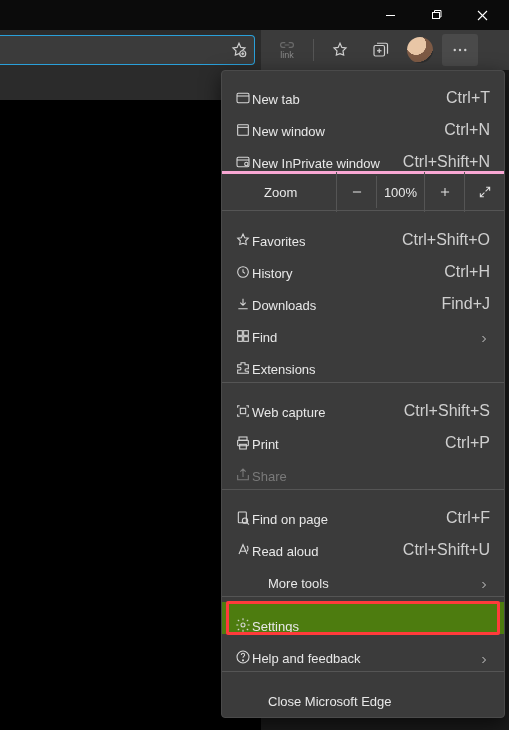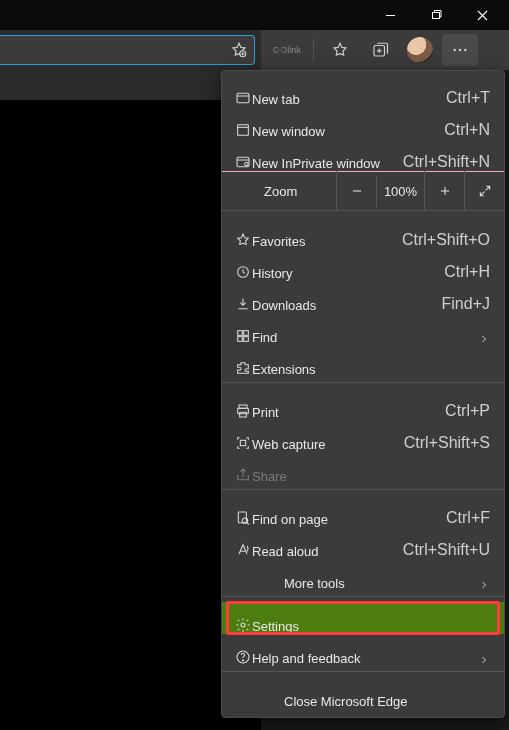--- a/index.html
+++ b/index.html
@@ -62,21 +62,21 @@
     padding: 0 4px 0 8px;
     height: 40px;
   }
   .toolbar-icon {
     width: 36px; height: 32px;
     display: flex; align-items: center; justify-content: center;
     color: #cfcfcf;
     border-radius: 3px;
   }
   .link-btn {
-    display:flex; flex-direction:row; align-items:center; justify-content:center;
+    display:flex; flex-direction:column; align-items:center; justify-content:center;
     width:36px; height:32px; color:#8a8a8a; font-size:9px;
   }
   .link-btn svg { opacity:.6; }
   .vsep { width:1px; height:22px; background:#555; margin:0 4px; }
   .avatar {
     width: 26px; height: 26px; border-radius: 50%;
     background: radial-gradient(circle at 35% 30%, #e8c6a6 0 40%, #7d5a45 41% 70%, #2e2e2e 71% 100%);
   }
   .more-btn { background:#4a4a4a; }
   .page-bg {
@@ -97,35 +97,35 @@
   .menu-item {
     display: flex;
     align-items: flex-end;
     height: 32px;
     padding: 0 14px 0 12px;
     gap: 0;
     color: #e8e8e8;
     white-space: nowrap;
   }
   .menu-item.disabled { color: #7a7a7a; }
-  .menu-item.no-icon { padding-left: 62px; }
+  .menu-item.no-icon { padding-left: 22px; margin-left: 24px; }
   .mi-icon {
     width: 18px; height: 18px;
     display:flex; align-items:center; justify-content:center;
     flex-shrink: 0;
     color: #d8d8d8;
   }
   .menu-item.disabled .mi-icon { color:#7a7a7a; }
   .mi-label { flex: 1; }
   .mi-right { font-size: 16px; color:#cfcfcf; }
   .mi-chevron { color:#cfcfcf; }
   .menu-sep { height:1px; background:#555; margin:5px 0; }
   .zoom-row {
     display:flex; align-items:center; height:40px;
-    border-top:1px solid #f9a8d4; border-bottom:1px solid #555;
+    border-top:3px solid #f9a8d4; border-bottom:1px solid #555;
   }
   .zoom-label { padding-left: 42px; flex:1; }
   .zoom-btn {
     width: 40px; height: 40px;
     display:flex; align-items:center; justify-content:center;
     border-left:1px solid #555;
     color:#e0e0e0;
   }
   .zoom-val {
     width: 48px; height:32px; display:flex; align-items:center; justify-content:center;
@@ -333,38 +333,38 @@
     </span>
     <span class="mi-label">Extensions</span>
   </div>
 
 
   <div class="menu-sep"></div>
 
   <div class="menu-item">
     <span class="mi-icon">
       <svg width="16" height="16" viewBox="0 0 24 24" fill="none" stroke="currentColor" stroke-width="1.6">
+          <path d="M4 7V4h3M20 7V4h-3M4 17v3h3M20 17v3h-3"></path>
+          <rect x="8" y="8" width="8" height="8"></rect>
+        </svg>
+    </span>
+    <span class="mi-label">Web capture</span>
+    <span class="mi-right">Ctrl+Shift+S</span>
+  </div>
+
+  <div class="menu-item">
+    <span class="mi-icon">
+      <svg width="16" height="16" viewBox="0 0 24 24" fill="none" stroke="currentColor" stroke-width="1.6">
           <rect x="6" y="3" width="12" height="5"></rect>
           <rect x="4" y="8" width="16" height="8" rx="1"></rect>
           <rect x="7" y="14" width="10" height="7"></rect>
         </svg>
     </span>
     <span class="mi-label">Print</span>
     <span class="mi-right">Ctrl+P</span>
-  </div>
-
-  <div class="menu-item">
-    <span class="mi-icon">
-      <svg width="16" height="16" viewBox="0 0 24 24" fill="none" stroke="currentColor" stroke-width="1.6">
-          <path d="M4 7V4h3M20 7V4h-3M4 17v3h3M20 17v3h-3"></path>
-          <rect x="8" y="8" width="8" height="8"></rect>
-        </svg>
-    </span>
-    <span class="mi-label">Web capture</span>
-    <span class="mi-right">Ctrl+Shift+S</span>
   </div>
 
   <div class="menu-item disabled">
     <span class="mi-icon">
       <svg width="16" height="16" viewBox="0 0 24 24" fill="none" stroke="currentColor" stroke-width="1.6">
           <path d="M4 12v7h16v-7M12 3v12M8 7l4-4 4 4"></path>
         </svg>
     </span>
     <span class="mi-label">Share</span>
   </div>

